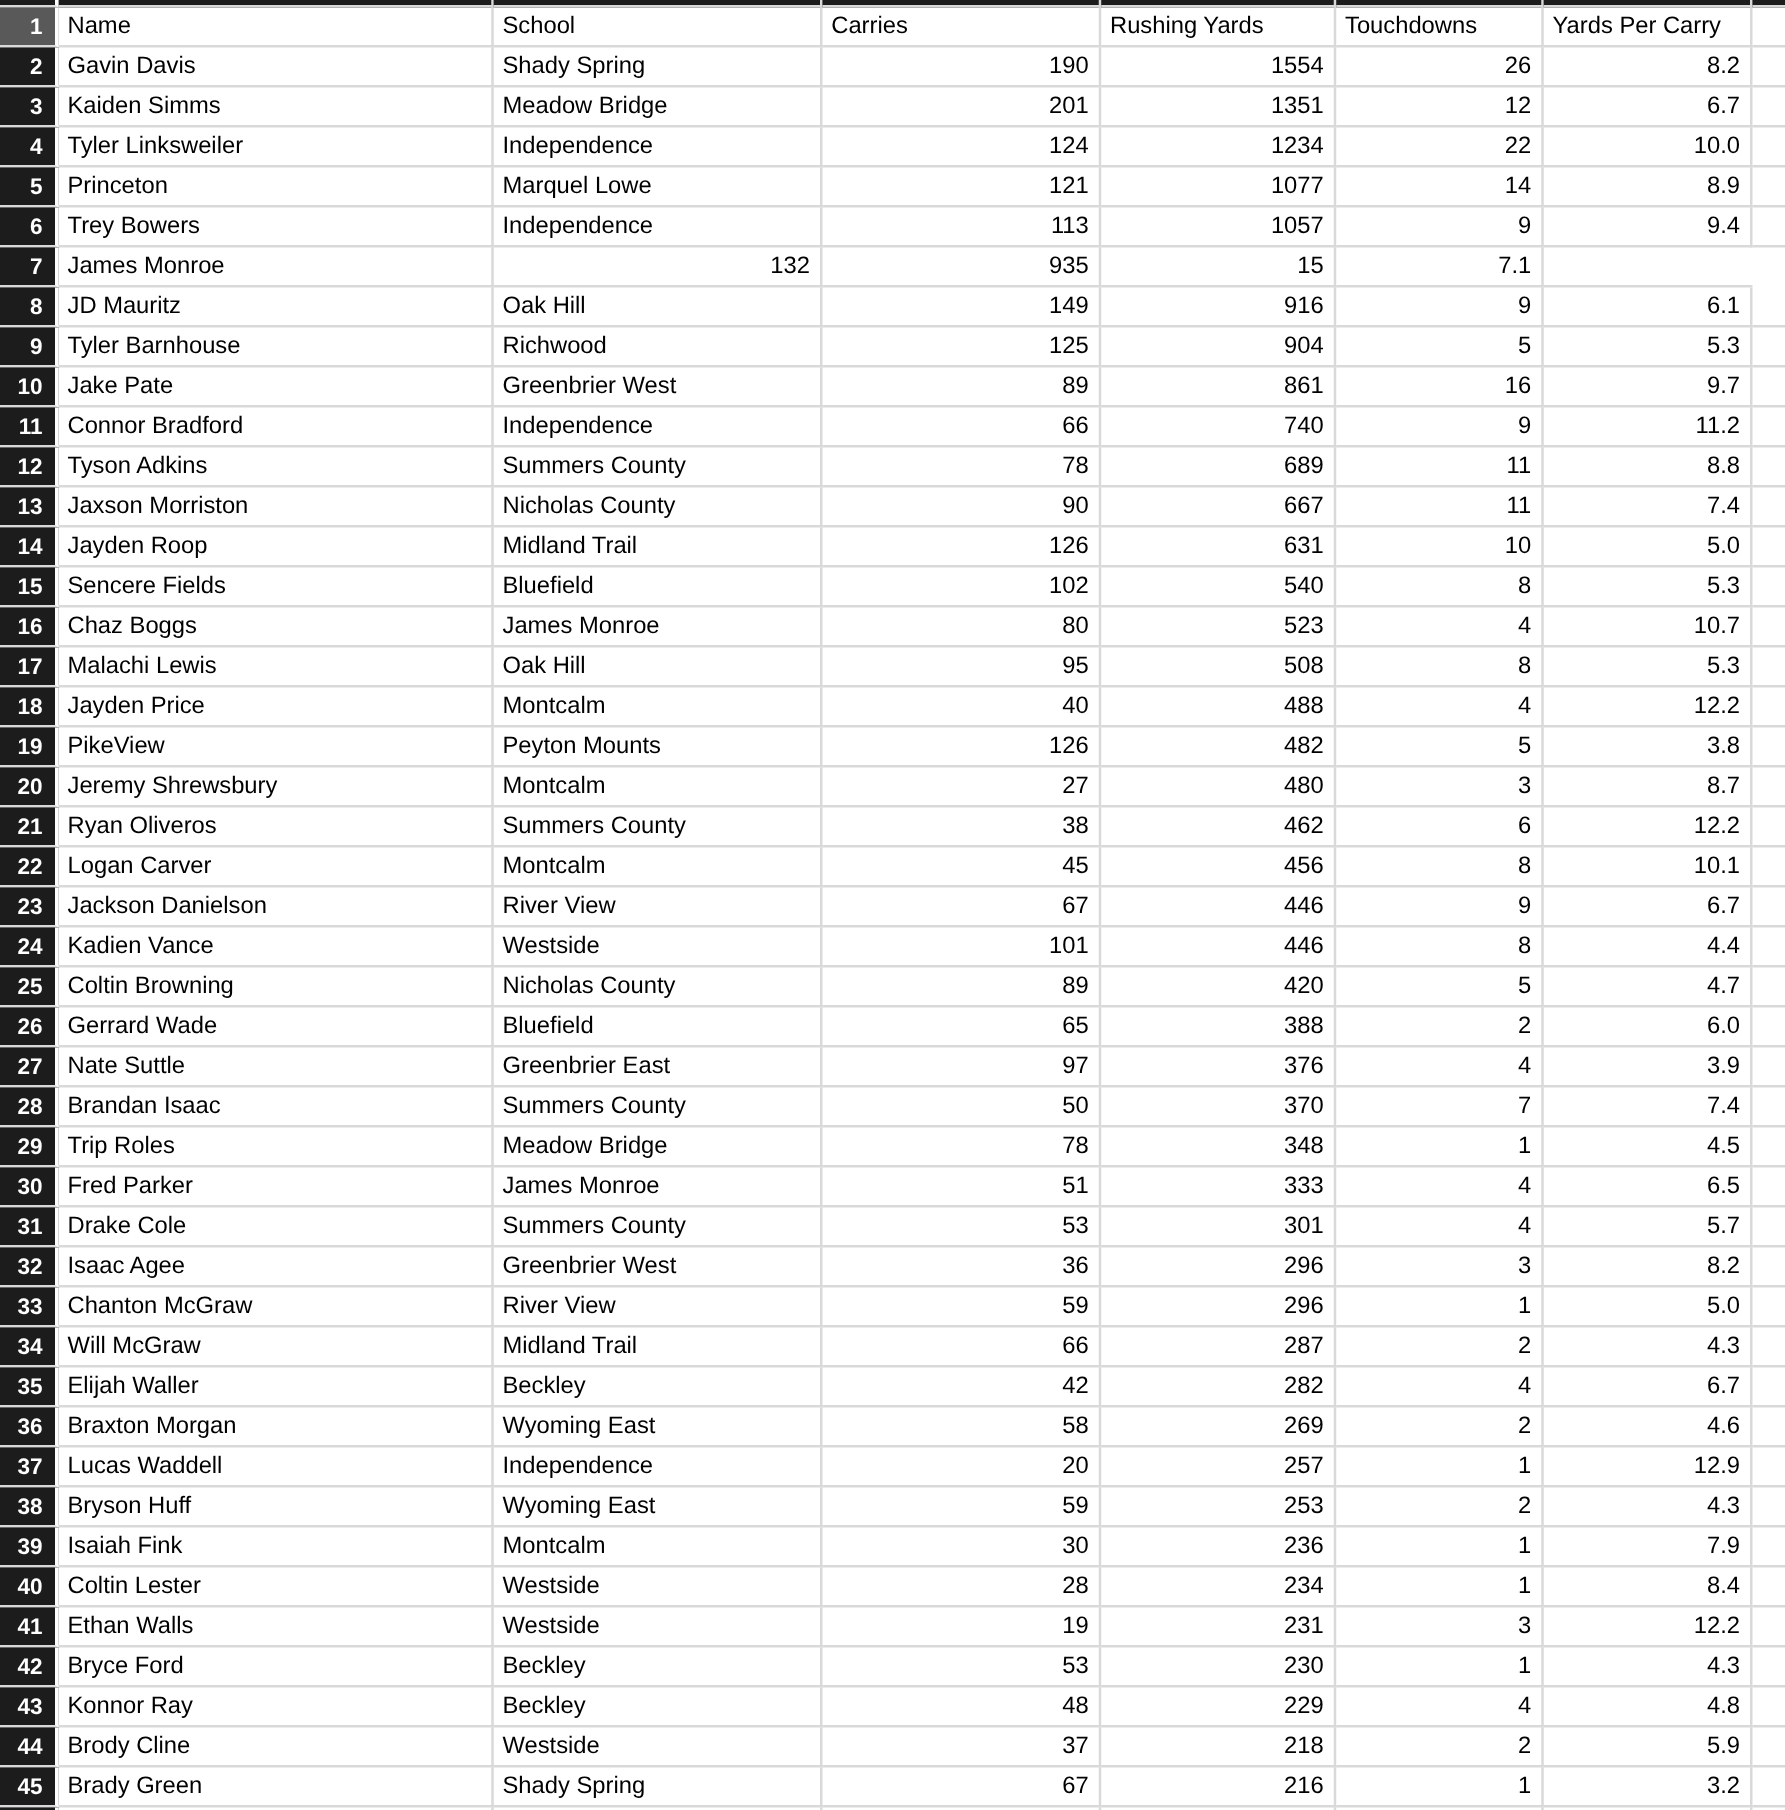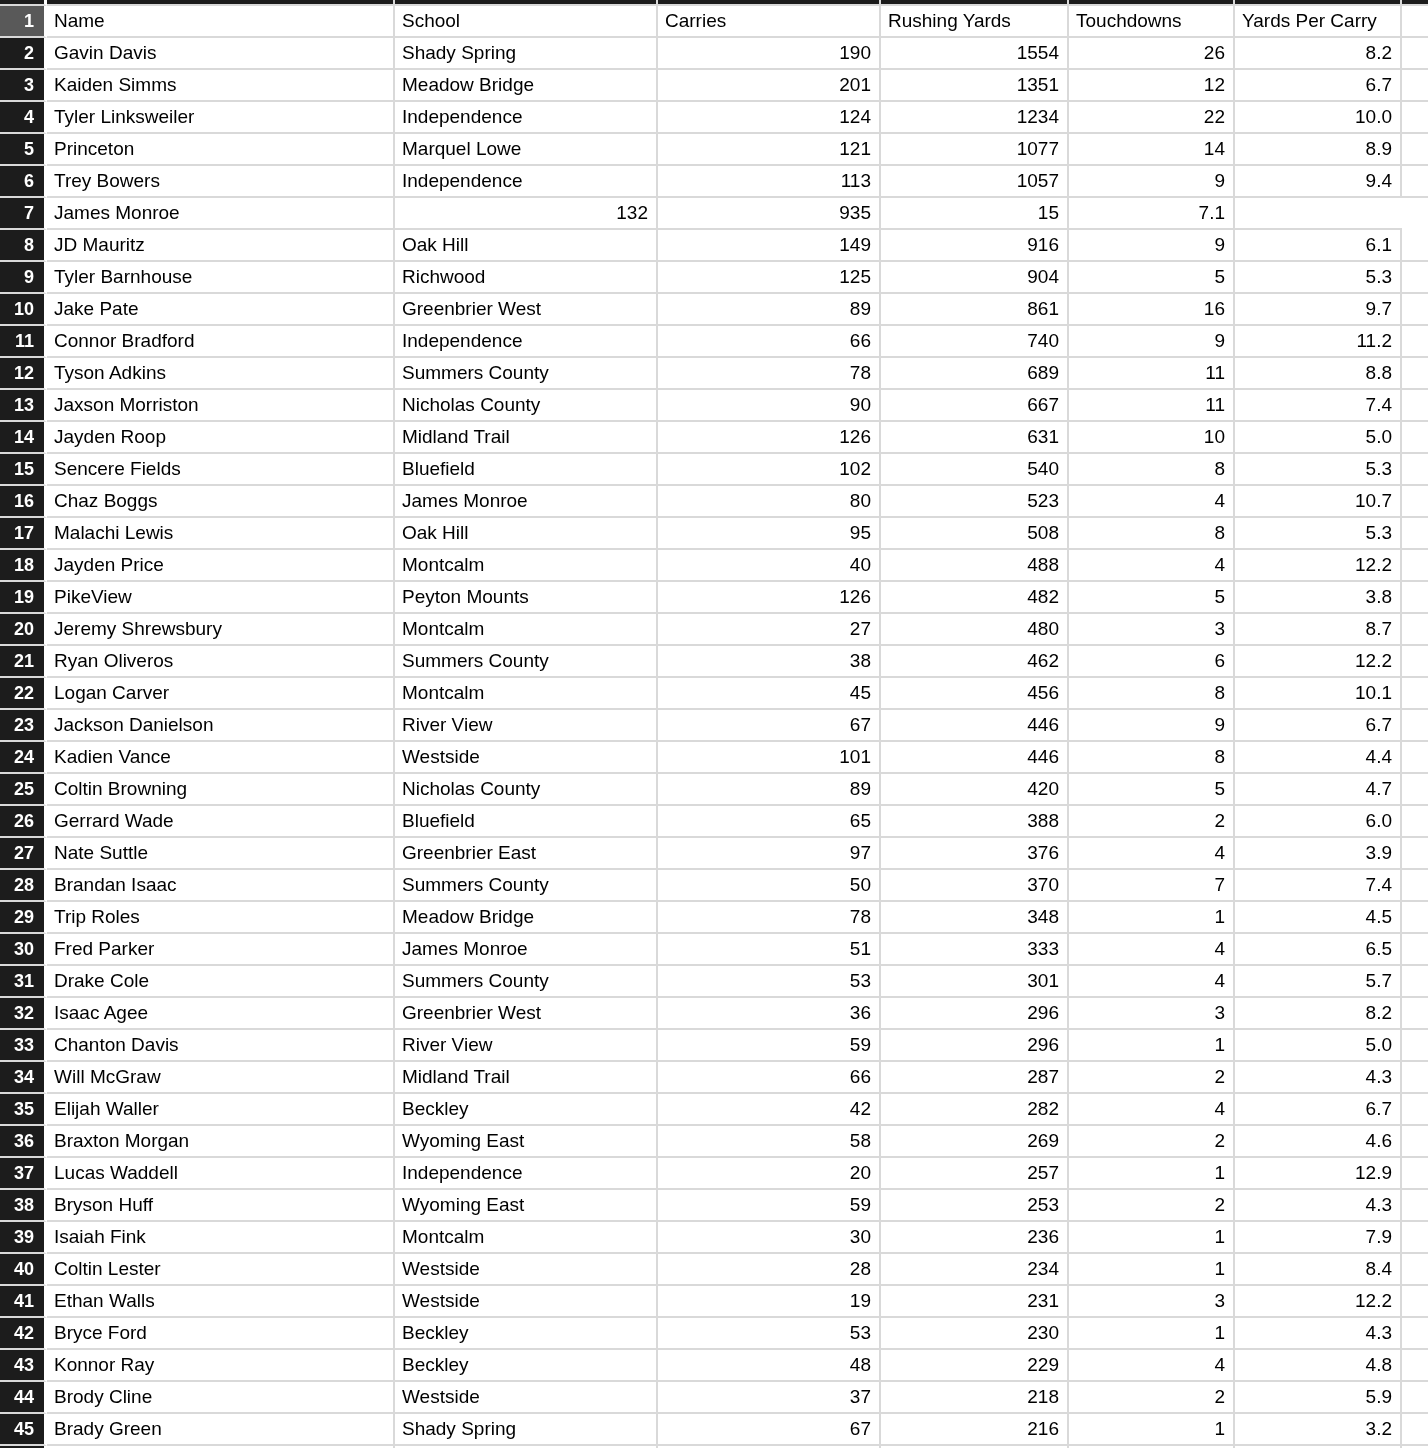--- a/index.html
+++ b/index.html
@@ -385,21 +385,21 @@
     <div class="cell txt">Isaac Agee</div>
     <div class="cell txt">Greenbrier West</div>
     <div class="cell num">36</div>
     <div class="cell num">296</div>
     <div class="cell num">3</div>
     <div class="cell num">8.2</div>
     <div class="cell last"></div>
   </div>
       <div class="row">
     <div class="rownum">33</div>
-    <div class="cell txt">Chanton Davis</div>
+    <div class="cell txt">Chanton McGraw</div>
     <div class="cell txt">River View</div>
     <div class="cell num">59</div>
     <div class="cell num">296</div>
     <div class="cell num">1</div>
     <div class="cell num">5.0</div>
     <div class="cell last"></div>
   </div>
       <div class="row">
     <div class="rownum">34</div>
     <div class="cell txt">Will McGraw</div>

